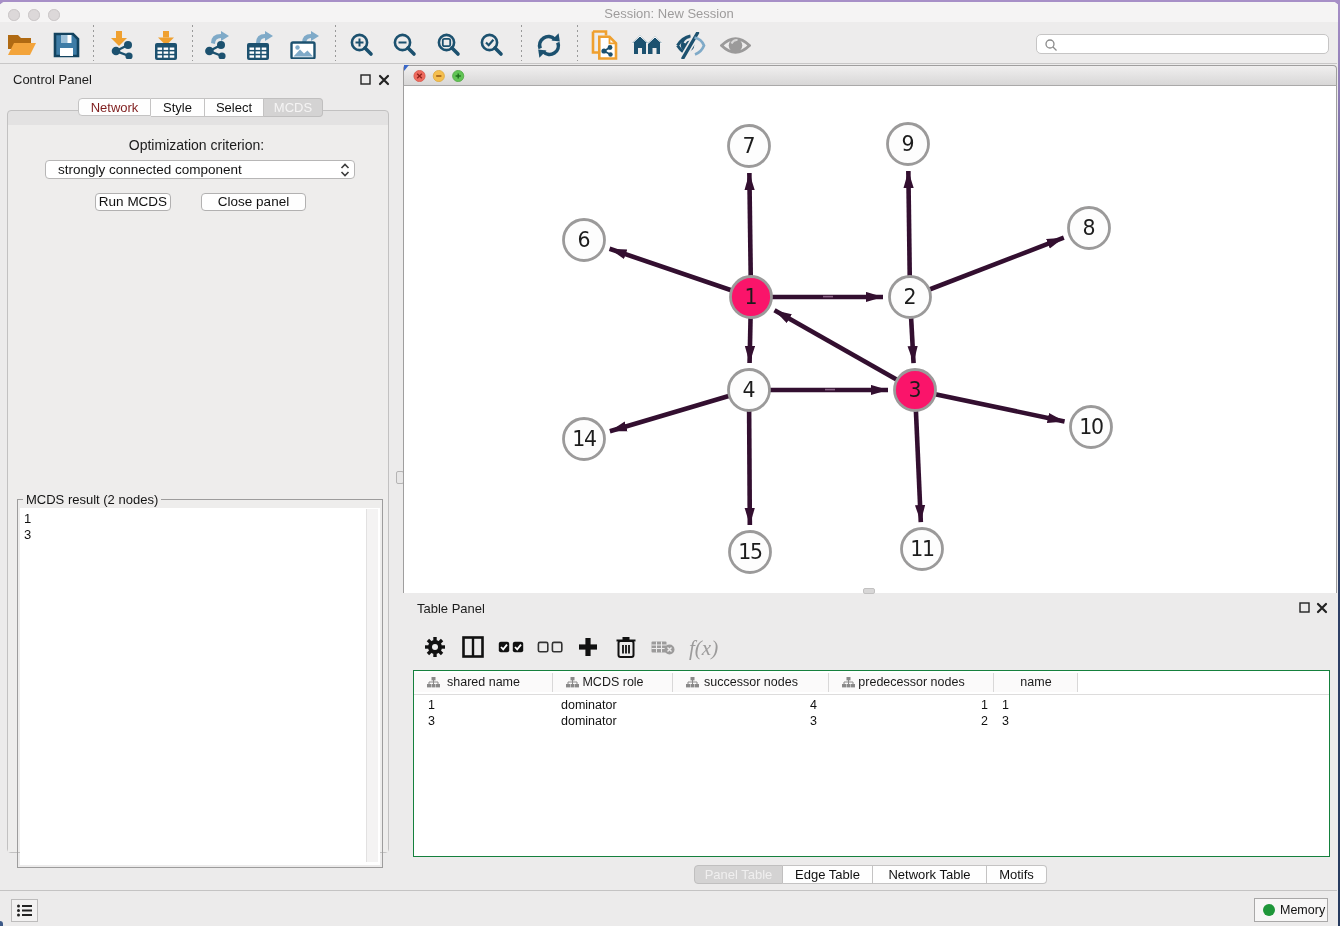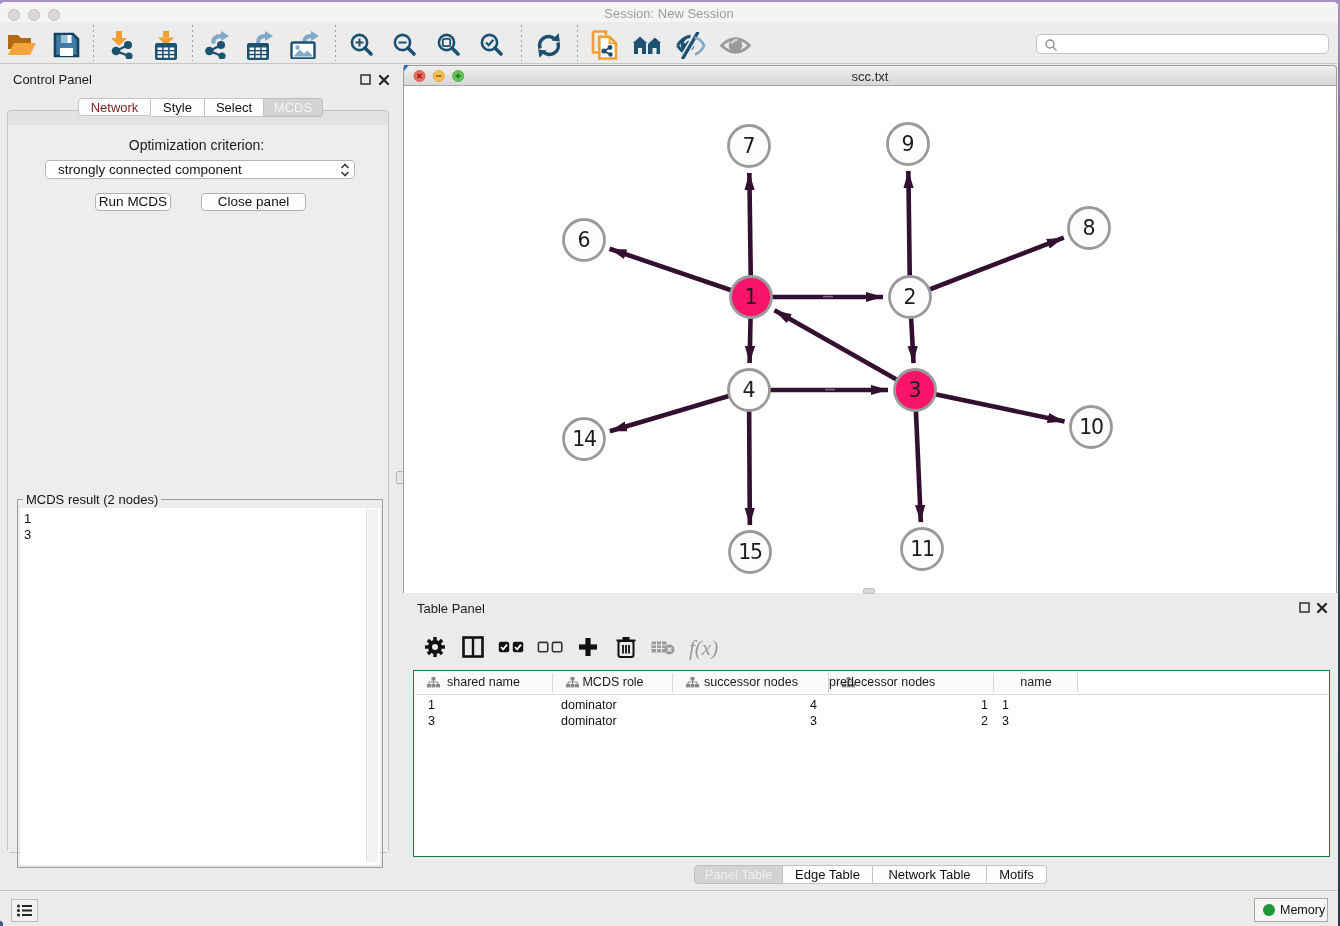--- a/index.html
+++ b/index.html
@@ -209,21 +209,20 @@
   <div class="abs" style="left:0;top:0;width:934px;height:21px;background:linear-gradient(#f0efef,#d8d7d7);border:1px solid #9f9e9e;border-bottom:1px solid #aaa9a9;border-radius:4px 4px 0 0;box-sizing:border-box;"></div>
 
   <svg class="abs" style="left:10px;top:4.5px;" width="62" height="12" viewBox="0 0 62 12">
     <circle cx="6.5" cy="6" r="5.6" fill="#ee6a5e" stroke="#d55549" stroke-width="0.8"></circle>
     <path d="M4.2 3.7 L8.8 8.3 M8.8 3.7 L4.2 8.3" stroke="#90201a" stroke-width="1.3"></path>
     <circle cx="25.8" cy="6" r="5.6" fill="#f5bf4f" stroke="#dda93c" stroke-width="0.8"></circle>
     <path d="M23.2 6 L28.4 6" stroke="#985712" stroke-width="1.5"></path>
     <circle cx="45.2" cy="6" r="5.6" fill="#61c455" stroke="#51a844" stroke-width="0.8"></circle>
     <path d="M42.6 6 L47.8 6 M45.2 3.4 L45.2 8.6" stroke="#1f6f1c" stroke-width="1.4"></path>
   </svg>
-  <div class="abs" style="left:0;top:4px;width:934px;text-align:center;font-size:13px;color:#2a2a2a;">scc.txt</div>
 
   <div class="abs" style="left:0;top:21px;width:934px;height:507px;background:#fff;border-left:1px solid #9f9e9e;border-right:1px solid #9f9e9e;box-sizing:border-box;"></div>
   <svg class="abs" id="graph" style="left:1px;top:21px;" width="932" height="503" viewBox="0 0 932 503">
       <defs>
         <marker id="arr" markerUnits="userSpaceOnUse" markerWidth="18" markerHeight="12" refX="17" refY="5.5" orient="auto">
           <path d="M0,0.4 L17,5.5 L0,10.6 Z" fill="#330f30"></path>
         </marker>
       </defs>
       <line x1="347" y1="211" x2="345.3575845297269" y2="86.9976319943824" stroke="#330f30" stroke-width="4.6" marker-end="url(#arr)"></line>
       <line x1="347" y1="211" x2="205.55258714887088" y2="162.7215417214709" stroke="#330f30" stroke-width="4.6" marker-end="url(#arr)"></line>
@@ -364,21 +363,21 @@
           <div class="abs" style="left:0;top:2px;width:156px;text-align:center;font-size:12.5px;color:#1a1a1a;">successor nodes</div>
         </div>
         <div class="abs" style="left:415px;top:0;width:165px;height:19px;background:#fbfafa;border-right:1px solid #d9d8d8;box-sizing:border-box;">
           <svg class="abs" style="left:13px;top:4px" width="13" height="11" viewBox="0 0 13 11">
             <rect x="4.5" y="0" width="4" height="3.4" fill="#8a8989"></rect>
             <rect x="0" y="7" width="4" height="3.4" fill="#8a8989"></rect>
             <rect x="4.5" y="7" width="4" height="3.4" fill="#8a8989"></rect>
             <rect x="9" y="7" width="4" height="3.4" fill="#8a8989"></rect>
             <path d="M2 7 L2 5 L11 5 L11 7 M6.5 3 L6.5 7" stroke="#8a8989" stroke-width="1" fill="none"></path>
           </svg>
-          <div class="abs" style="left:0;top:2px;width:165px;text-align:left;font-size:12.5px;color:#1a1a1a;">predecessor nodes</div>
+          <div class="abs" style="left:0;top:2px;width:165px;text-align:center;font-size:12.5px;color:#1a1a1a;">predecessor nodes</div>
         </div>
         <div class="abs" style="left:580px;top:0;width:84px;height:19px;background:#fbfafa;border-right:1px solid #d9d8d8;box-sizing:border-box;">
           <div class="abs" style="left:0;top:2px;width:84px;text-align:center;font-size:12.5px;color:#1a1a1a;">name</div>
         </div>
       </div>
     <div class="abs" style="left:0;top:23px;width:915px;height:1px;background:#dddcdc;"></div>
     <div id="trows">
         <div class="abs" style="left:14px;top:27px;font-size:12.5px;color:#111;">1</div>
         <div class="abs" style="left:147px;top:27px;font-size:12.5px;color:#111;">dominator</div>
         <div class="abs" style="left:323px;top:27px;width:80px;text-align:right;font-size:12.5px;color:#111;">4</div>

